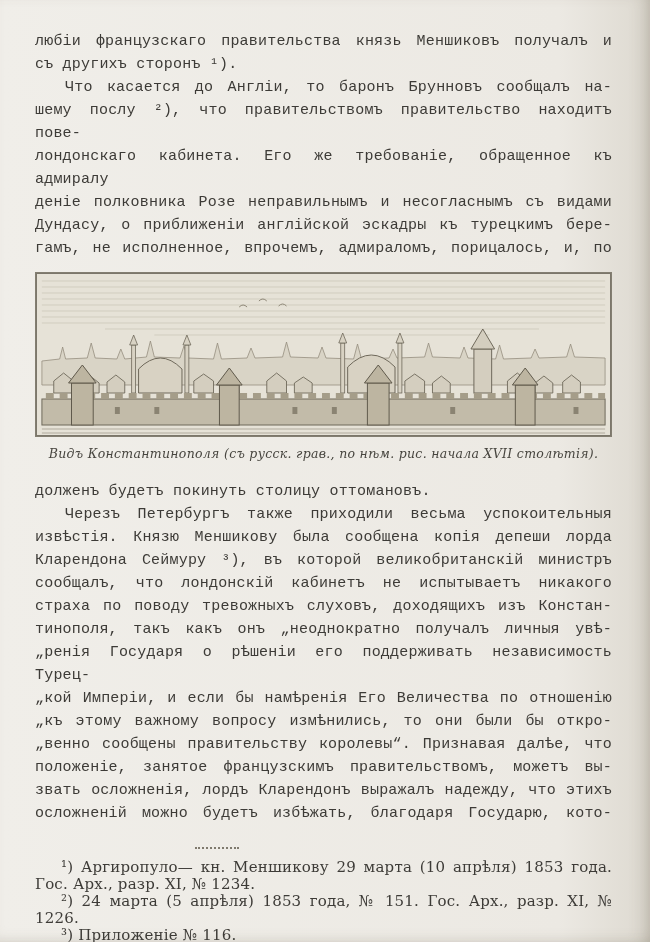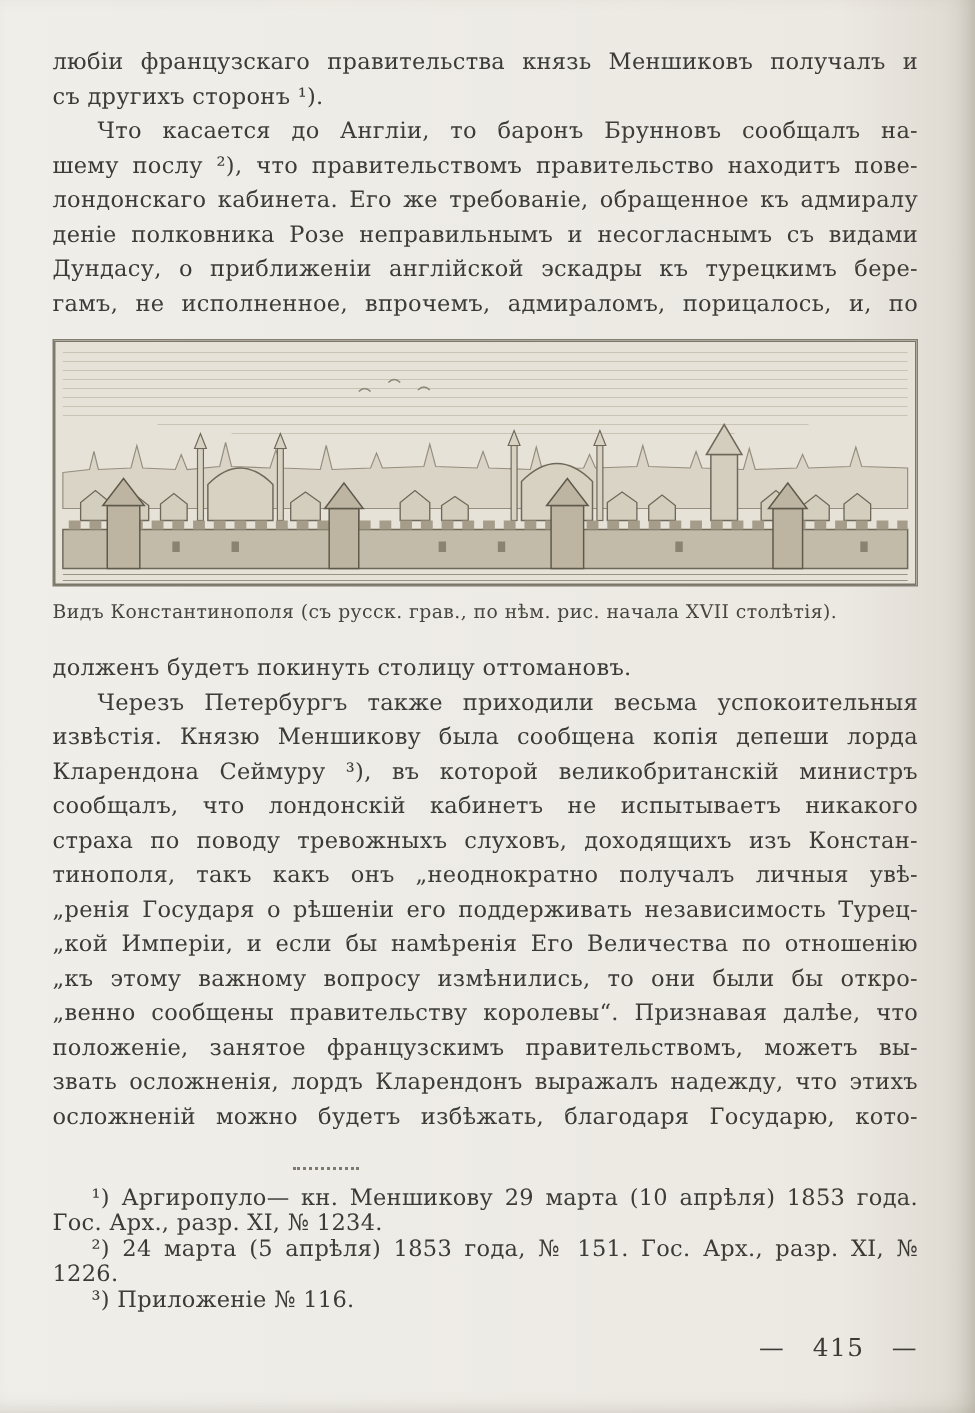--- a/index.html
+++ b/index.html
@@ -11,28 +11,29 @@
     color:#3d3b37;
     overflow:hidden;
     box-shadow:inset -14px 0 18px -12px rgba(90,80,60,.30), inset 0 -10px 16px -12px rgba(90,80,60,.22);
   }
   .text-block { padding:30px 38px 0 35px; }
   .para { margin:0; }
   .ln {
     font-size:15px; line-height:23px; min-height:23px;
     text-align:justify; text-align-last:justify;
     letter-spacing:.2px;
+    font-family:Liberation Mono, monospace;
   }
   .ln.end { text-align-last:left; }
   .ln.ind { text-indent:30px; }
   figure { margin:12px 0 0 0; }
   .engraving-frame { border:1px solid #837e71; background:#e6e2d7; }
   .engraving-frame svg { display:block; width:100%; height:163px; }
   figcaption {
-    margin-top:8px; 
+    margin-top:8px; text-align:center; font-style:italic;
     font-size:12.5px; line-height:17px; letter-spacing:.3px; color:#47453f;
   }
   .after-image { margin-top:18px; }
   .fnsep { width:44px; border-top:2px dotted #7f7a6e; margin:22px 0 10px 160px; }
   .fn {
     font-size:15px; line-height:17px;
     text-align:justify; text-indent:26px; letter-spacing:.2px;
   }
   .pageno {
     margin-top:14px; text-align:right;

